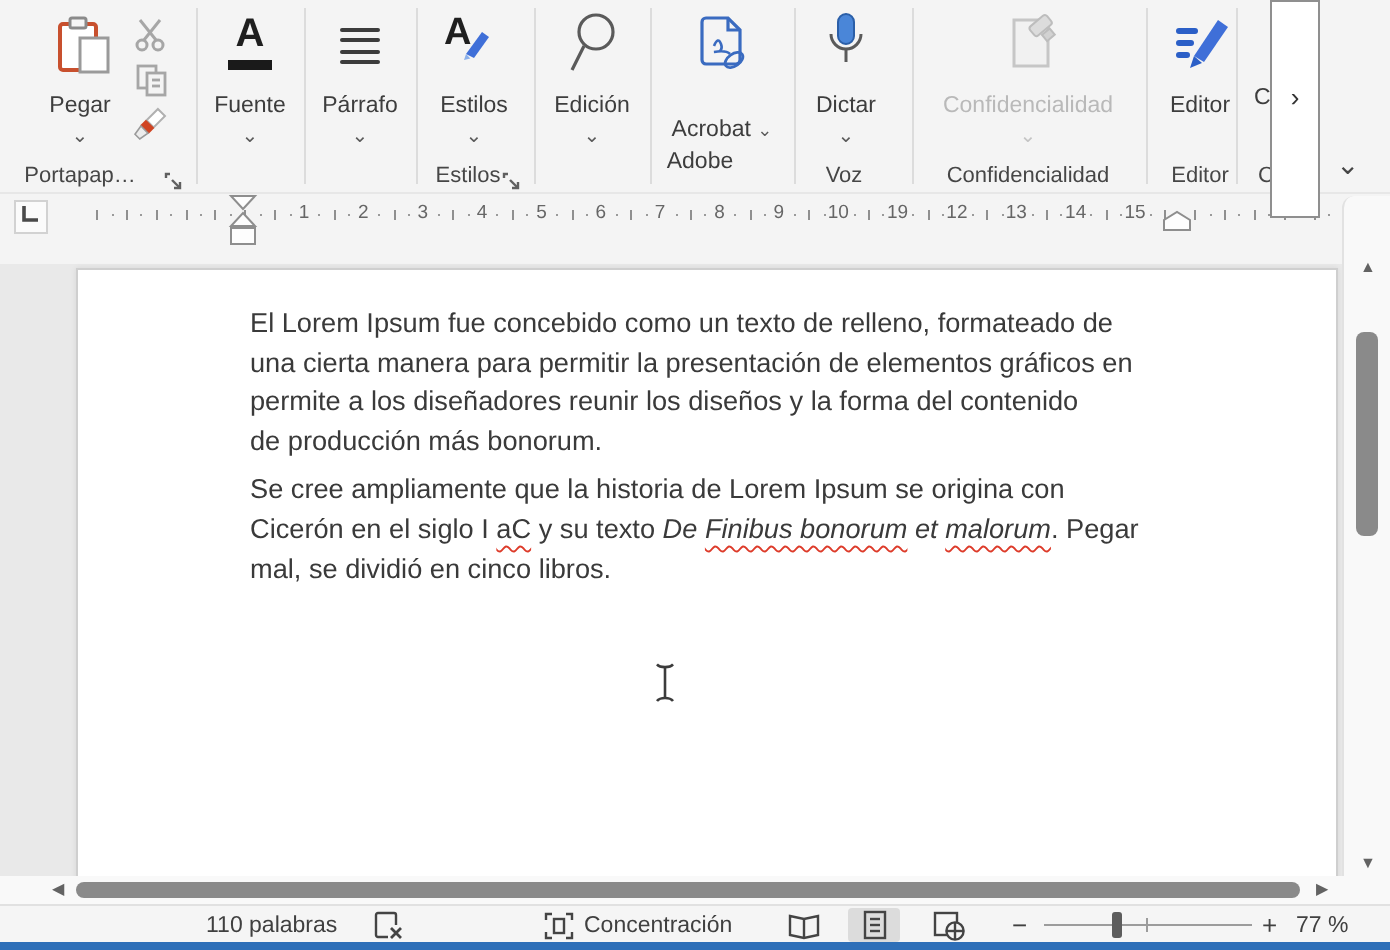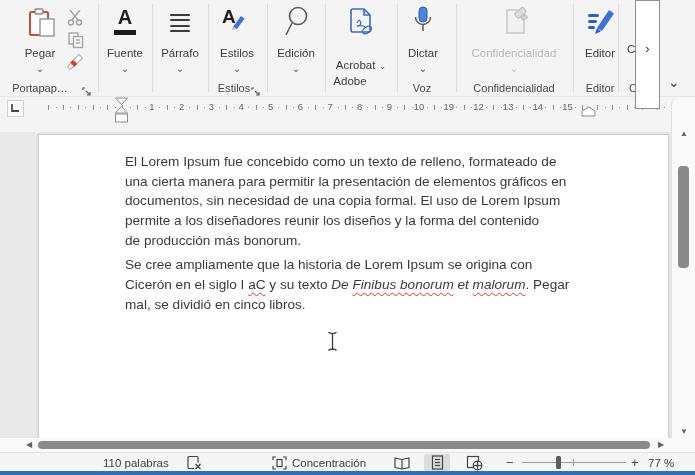--- a/index.html
+++ b/index.html
@@ -383,21 +383,20 @@
     <span class="abs vdot" style="top: 318.1px;"></span>
     <span class="abs vtick" style="top: 325.4px;"></span>
   </div>
 
 <div id="workspace" class="abs">
   <div id="page" class="abs">
     <div id="doctext" class="abs">
         <div>
           <div class="docline"><span>El Lorem Ipsum fue concebido como un texto de relleno, formateado de</span></div>
           <div class="docline"><span>una cierta manera para permitir la presentación de elementos gráficos en</span></div>
-          <div class="docline"><span>documentos, sin necesidad de una copia formal. El uso de Lorem Ipsum</span></div>
           <div class="docline"><span>permite a los diseñadores reunir los diseños y la forma del contenido</span></div>
           <div class="docline"><span>de producción más bonorum.</span></div>
         </div>
         <div class="para2">
           <div class="docline"><span>Se cree ampliamente que la historia de Lorem Ipsum se origina con</span></div>
           <div class="docline"><span>Cicerón en el siglo I </span><span class="sq">aC</span><span> y su texto </span><span class="it">De </span><span class="it sq">Finibus bonorum</span><span class="it"> et </span><span class="it sq">malorum</span><span>. Pegar</span></div>
           <div class="docline"><span>mal, se dividió en cinco libros.</span></div>
         </div>
       </div>
     <span class="abs" style="left:288px;top:196px;">

